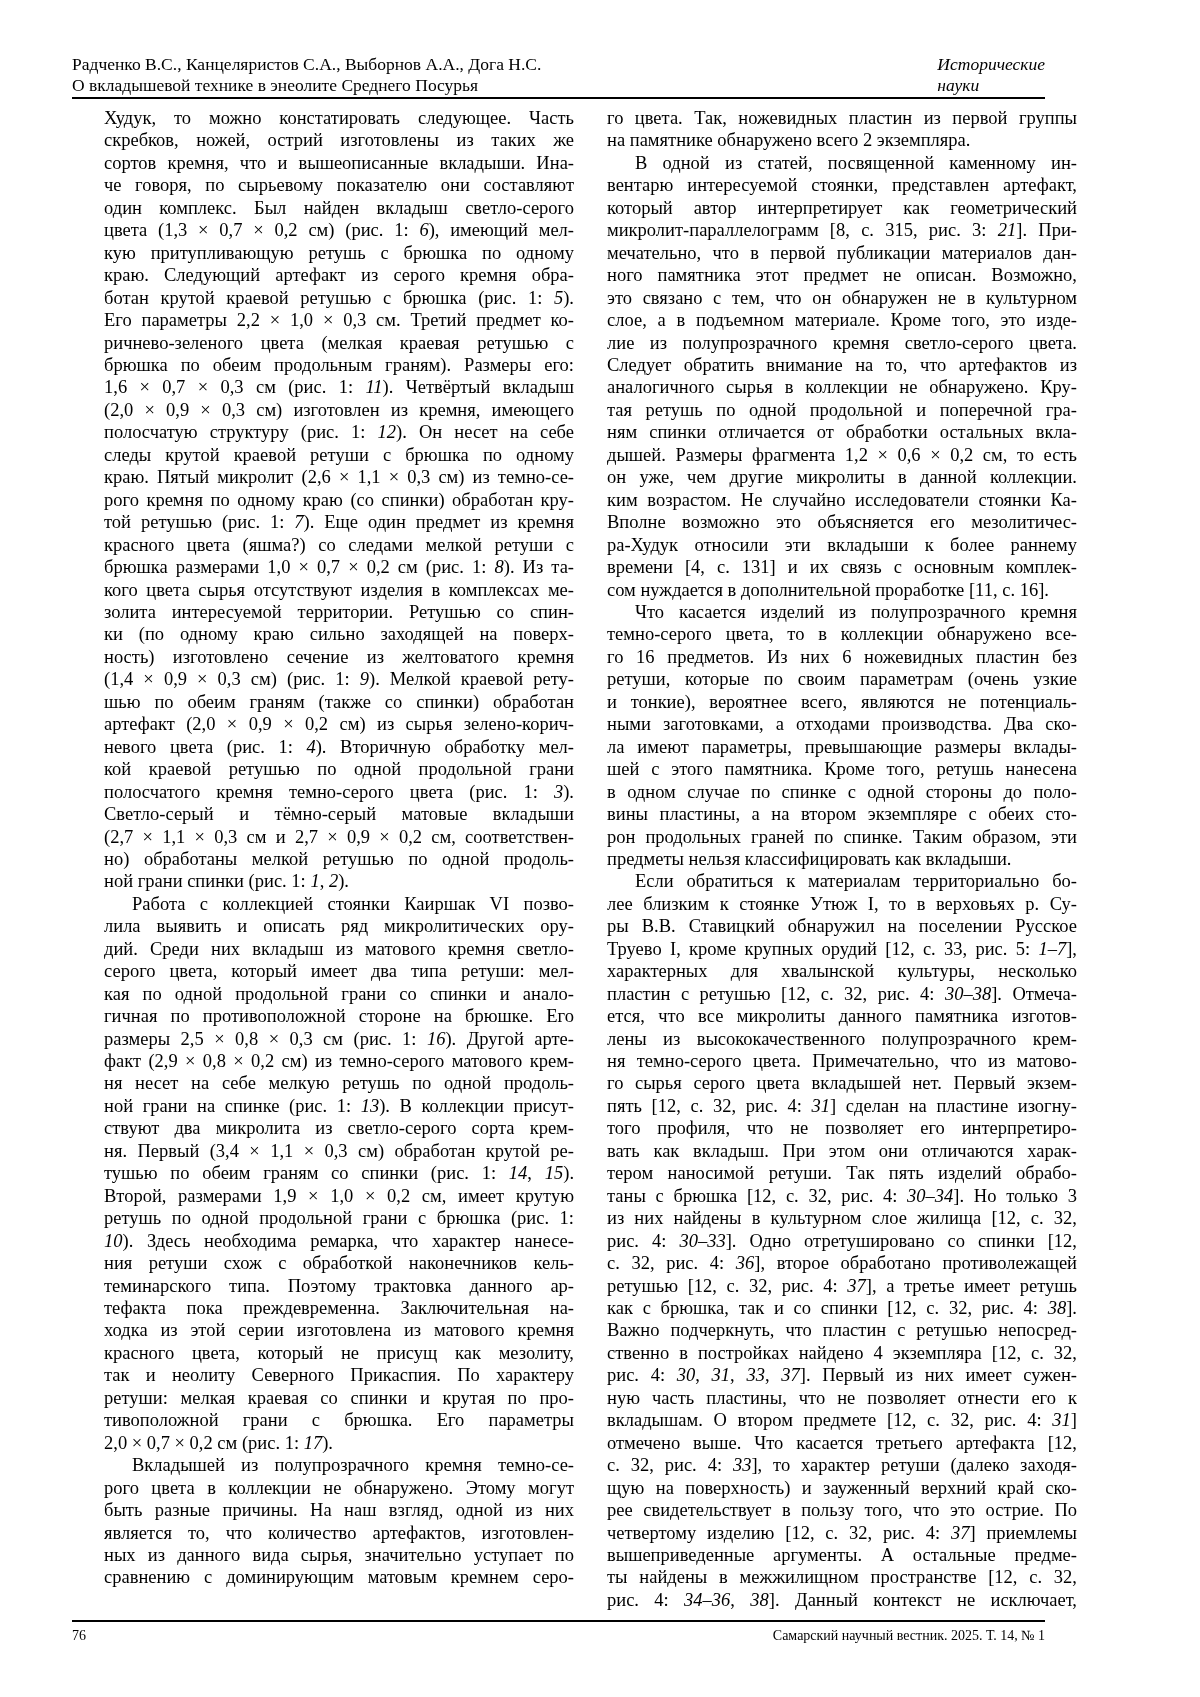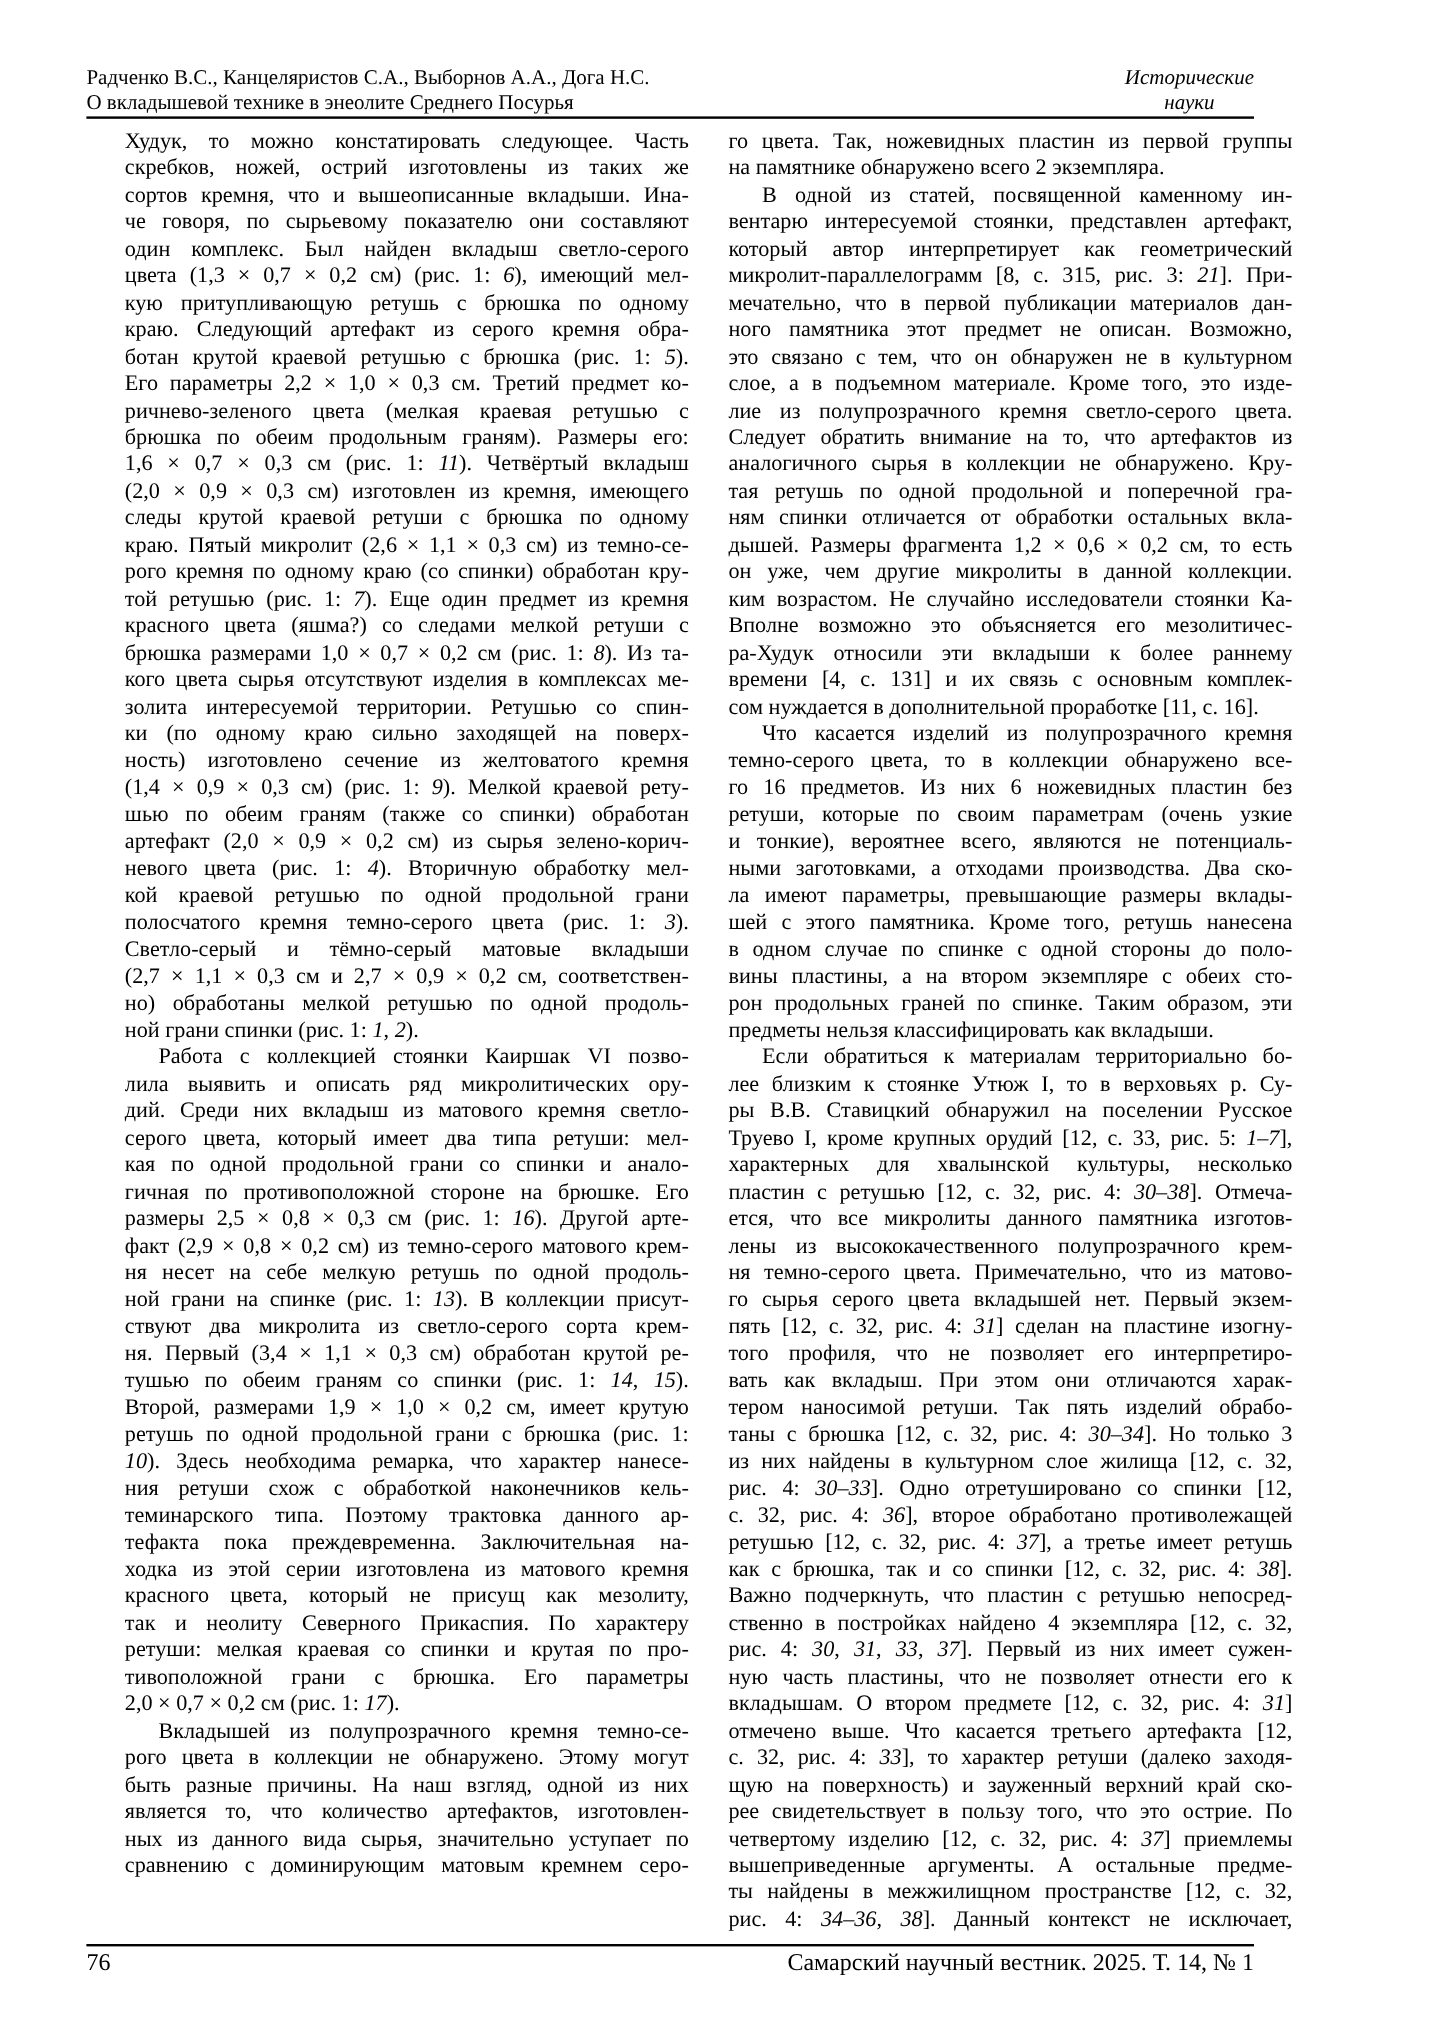--- a/index.html
+++ b/index.html
@@ -17,21 +17,21 @@
     position: absolute;
     left: 72px;
     top: 54px;
     width: 973px;
     display: flex;
     justify-content: space-between;
     font-size: 17.5px;
     line-height: 21px;
   }
   .running-head .rh-left { text-align: left; }
-  .running-head .rh-right { text-align: center; font-style: italic; margin-left: 32px; }
+  .running-head .rh-right { text-align: left; font-style: italic; margin-left: 32px; }
   .rule {
     position: absolute;
     left: 72px;
     width: 973px;
     height: 2px;
     background: #000000;
   }
   .rule.header-rule { top: 97px; }
   .rule.footer-rule { top: 1620px; }
   .columns {
@@ -52,21 +52,21 @@
   .line { text-align: left; }
   .line.j { text-align: justify; text-align-last: justify; }
   .line.first { text-indent: 28px; }
   .page-footer {
     position: absolute;
     left: 72px;
     top: 1625px;
     width: 973px;
     display: flex;
     justify-content: space-between;
-    font-size: 20px;
+    font-size: 14px;
     line-height: 22px;
   }
 </style>
 </head>
 <body>
 
 <div class="page">
 
   <div class="running-head">
     <div class="rh-left">
@@ -91,20 +91,21 @@
           <div class="line j"><span>один комплекс. Был найден вкладыш светло-серого</span></div>
           <div class="line j"><span>цвета (1,3 × 0,7 × 0,2 см) (рис. 1: </span><i>6</i><span>), имеющий мел-</span></div>
           <div class="line j"><span>кую притупливающую ретушь с брюшка по одному</span></div>
           <div class="line j"><span>краю. Следующий артефакт из серого кремня обра-</span></div>
           <div class="line j"><span>ботан крутой краевой ретушью с брюшка (рис. 1: </span><i>5</i><span>).</span></div>
           <div class="line j"><span>Его параметры 2,2 × 1,0 × 0,3 см. Третий предмет ко-</span></div>
           <div class="line j"><span>ричнево-зеленого цвета (мелкая краевая ретушью с</span></div>
           <div class="line j"><span>брюшка по обеим продольным граням). Размеры его:</span></div>
           <div class="line j"><span>1,6 × 0,7 × 0,3 см  (рис. 1:  </span><i>11</i><span>).  Четвёртый  вкладыш</span></div>
           <div class="line j"><span>(2,0 × 0,9 × 0,3 см) изготовлен из кремня, имеющего</span></div>
+          <div class="line j"><span>полосчатую структуру (рис. 1: </span><i>12</i><span>). Он несет на себе</span></div>
           <div class="line j"><span>следы крутой краевой ретуши с брюшка по одному</span></div>
           <div class="line j"><span>краю. Пятый микролит (2,6 × 1,1 × 0,3 см) из темно-се-</span></div>
           <div class="line j"><span>рого кремня по одному краю (со спинки) обработан кру-</span></div>
           <div class="line j"><span>той ретушью (рис. 1: </span><i>7</i><span>). Еще один предмет из кремня</span></div>
           <div class="line j"><span>красного цвета (яшма?) со следами мелкой ретуши с</span></div>
           <div class="line j"><span>брюшка размерами 1,0 × 0,7 × 0,2 см (рис. 1: </span><i>8</i><span>). Из та-</span></div>
           <div class="line j"><span>кого цвета сырья отсутствуют изделия в комплексах ме-</span></div>
           <div class="line j"><span>золита интересуемой территории. Ретушью со спин-</span></div>
           <div class="line j"><span>ки (по одному краю сильно заходящей на поверх-</span></div>
           <div class="line j"><span>ность) изготовлено сечение из желтоватого кремня</span></div>

